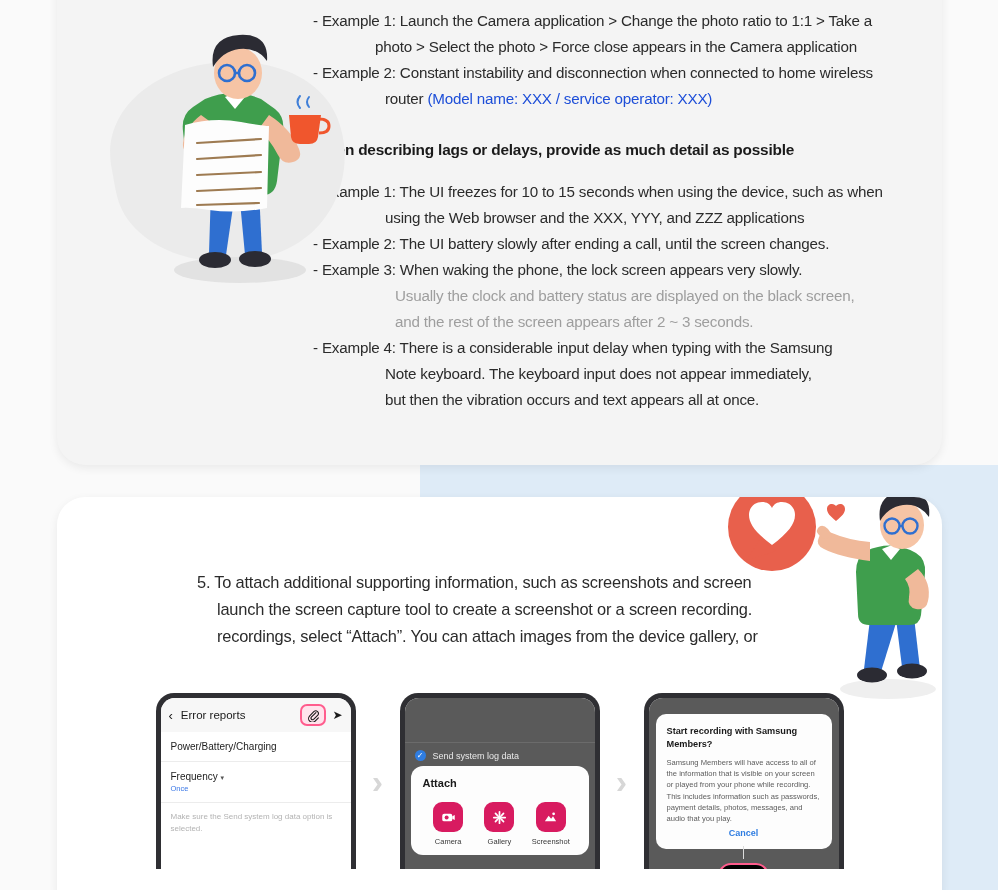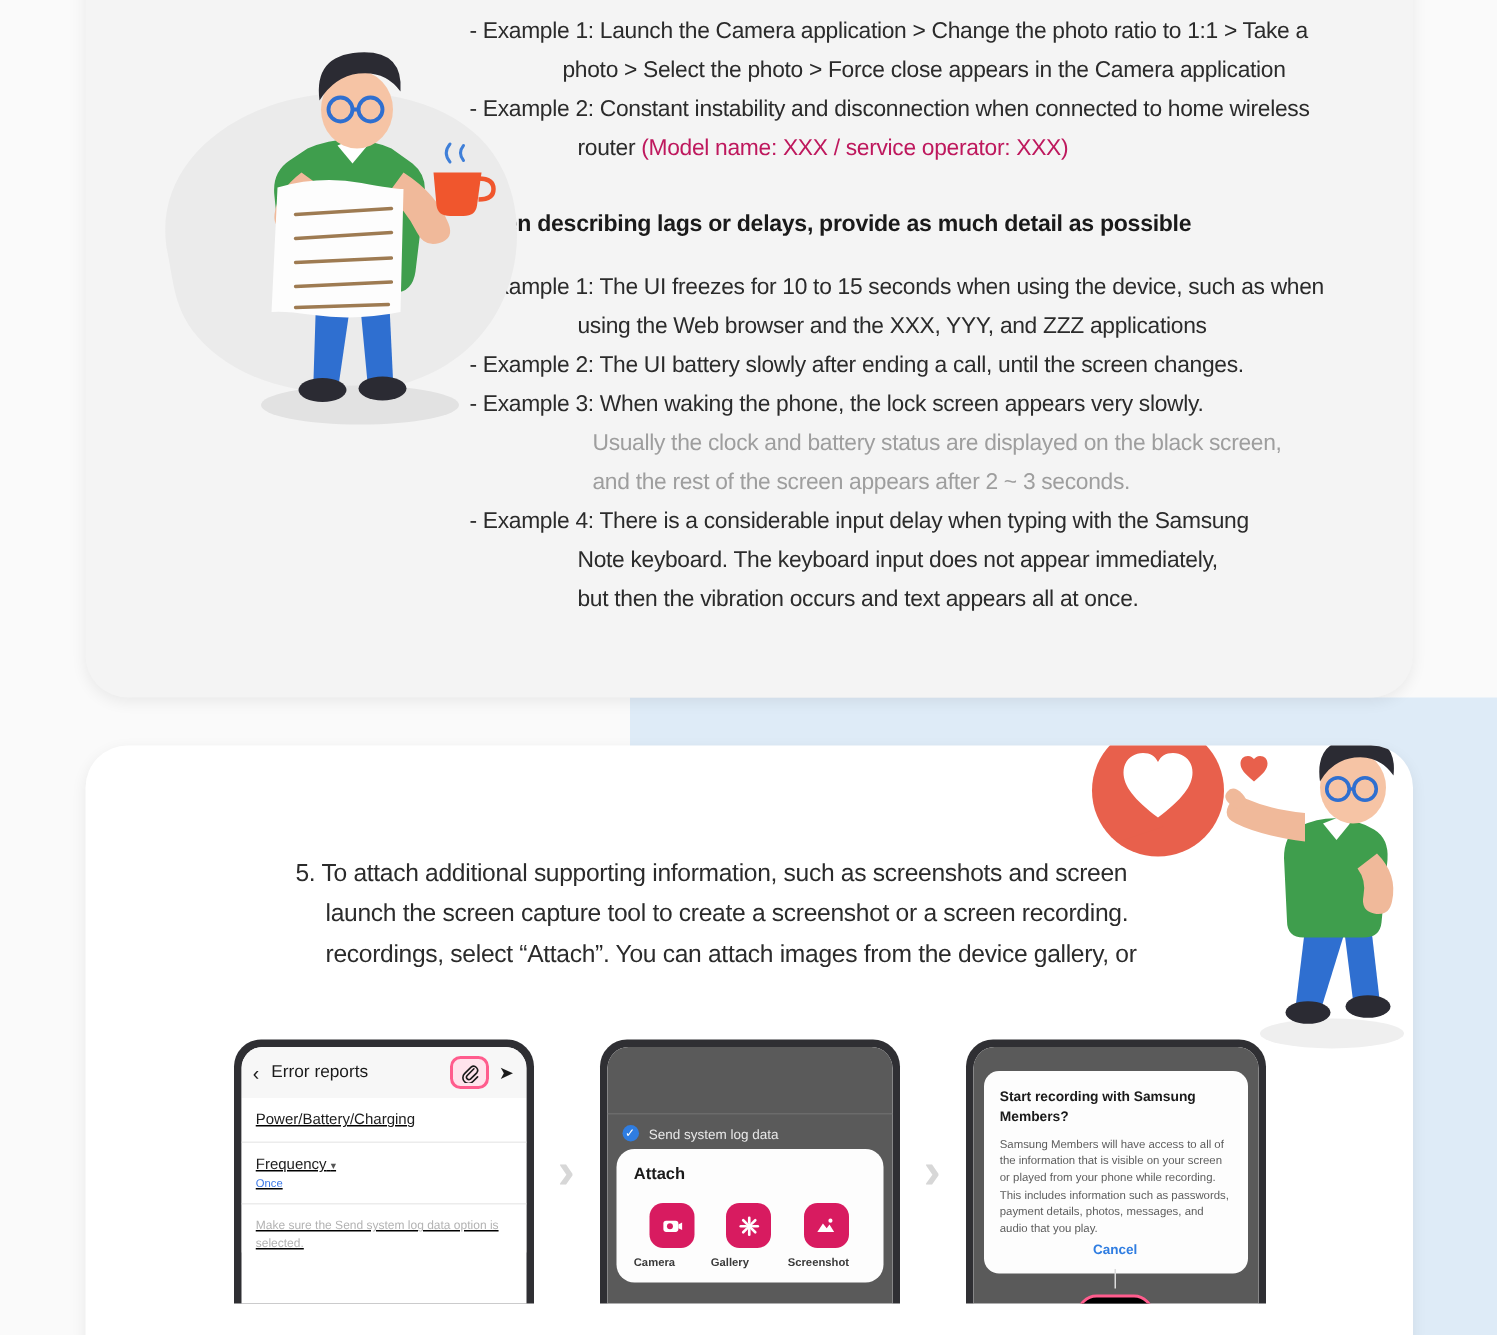--- a/index.html
+++ b/index.html
@@ -171,21 +171,21 @@
   .p1-title { font-size: 11.5px; color: #1a1a1a; flex: 1; }
   .clip-hl {
     width: 26px; height: 22px;
     border: 2px solid #ff5c8d;
     background: #ffe3ec;
     border-radius: 7px;
     display: flex; align-items: center; justify-content: center;
     margin-right: 6px;
   }
   .p1-send { font-size: 12px; color: #1a1a1a; }
-  .p1-body { padding: 0; background: #fff; text-decoration: underline; }
+  .p1-body { padding: 0; background: #fff; }
   .p1-row {
     padding: 9px 10px;
     border-bottom: 1px solid #ececec;
   }
   .p1-row-t { font-size: 10px; color: #1c1c1c; }
   .p1-row-sub { font-size: 7.5px; color: #3b78e7; margin-top: 2px; }
   .p1-caret { font-size: 7px; color: #555; }
   .p1-note {
     padding: 8px 10px 0 10px;
     font-size: 8px;
@@ -217,21 +217,21 @@
     position: absolute; left: 6px; right: 6px; top: 68px; bottom: 14px;
     background: #fdfdfd;
     border-radius: 12px;
     padding: 11px 12px;
   }
   .p2-title { font-size: 11px; font-weight: bold; color: #1a1a1a; }
   .p2-icons {
     display: flex; justify-content: space-around;
     margin-top: 13px;
   }
-  .p2-item { width: 54px; font-weight: bold; }
+  .p2-item { text-align: center; width: 54px; }
   .p2-ico {
     width: 30px; height: 30px; border-radius: 9px;
     background: #d81b60;
     margin: 0 auto;
     display: flex; align-items: center; justify-content: center;
     color: #fff; font-size: 15px;
   }
   .p2-lbl { font-size: 7.5px; color: #3a3a3a; margin-top: 5px; }
 
   
@@ -303,21 +303,21 @@
         <path d="M216 92 q-4 -5 0 -10"></path>
       </g>
     </svg>
   </div>
 
   <div class="text-block-top">
     <div class="line">- Example 1: Launch the Camera application &gt; Change the photo ratio to 1:1 &gt; Take a</div>
     <div class="line indent1">photo &gt; Select the photo &gt; Force close appears in the Camera application</div>
     <div class="line">- Example 2: Constant instability and disconnection when connected to home wireless</div>
     <div class="line indent2">
-      <span>router </span><span style="color:#be185d">(Model name: XXX / service operator: XXX)</span>
+      <span>router </span><span style="color:#1d4ed8">(Model name: XXX / service operator: XXX)</span>
     </div>
 
     <div class="gap-md"></div>
     <div class="heading">When describing lags or delays, provide as much detail as possible</div>
     <div class="gap-sm"></div>
 
     <div class="line">- Example 1: The UI freezes for 10 to 15 seconds when using the device, such as when</div>
     <div class="line indent2">using the Web browser and the XXX, YYY, and ZZZ applications</div>
     <div class="line">- Example 2: The UI battery slowly after ending a call, until the screen changes.</div>
     <div class="line">- Example 3: When waking the phone, the lock screen appears very slowly.</div>

